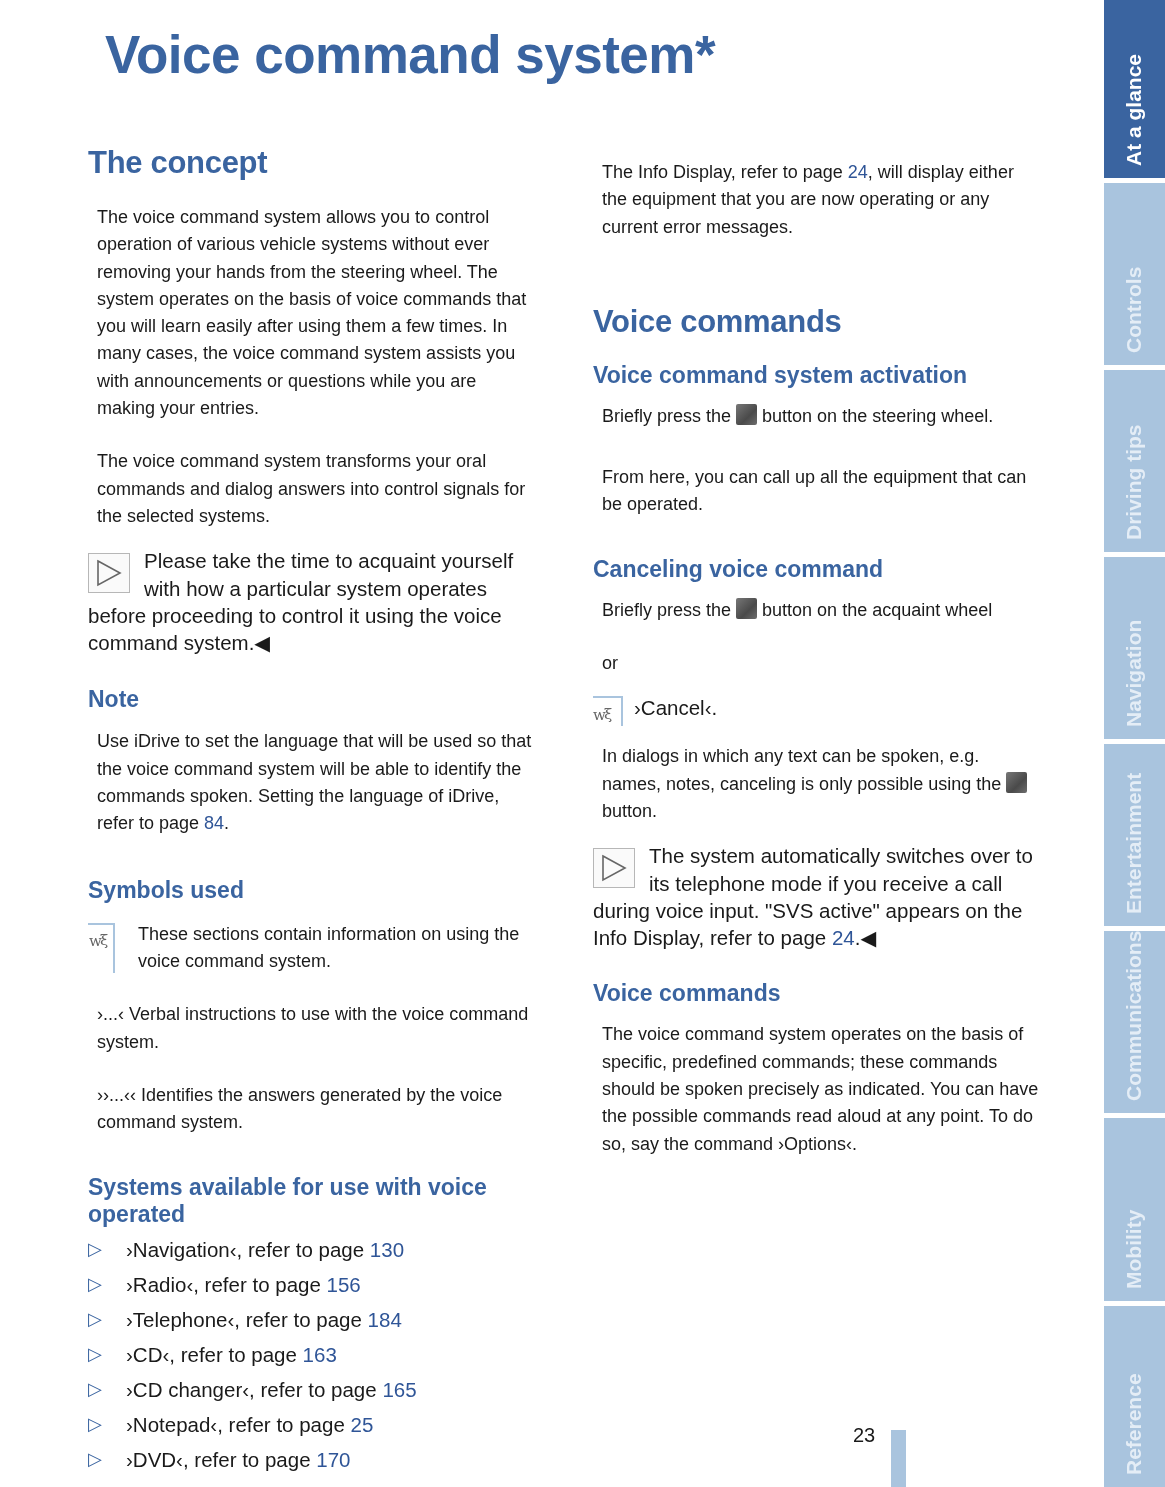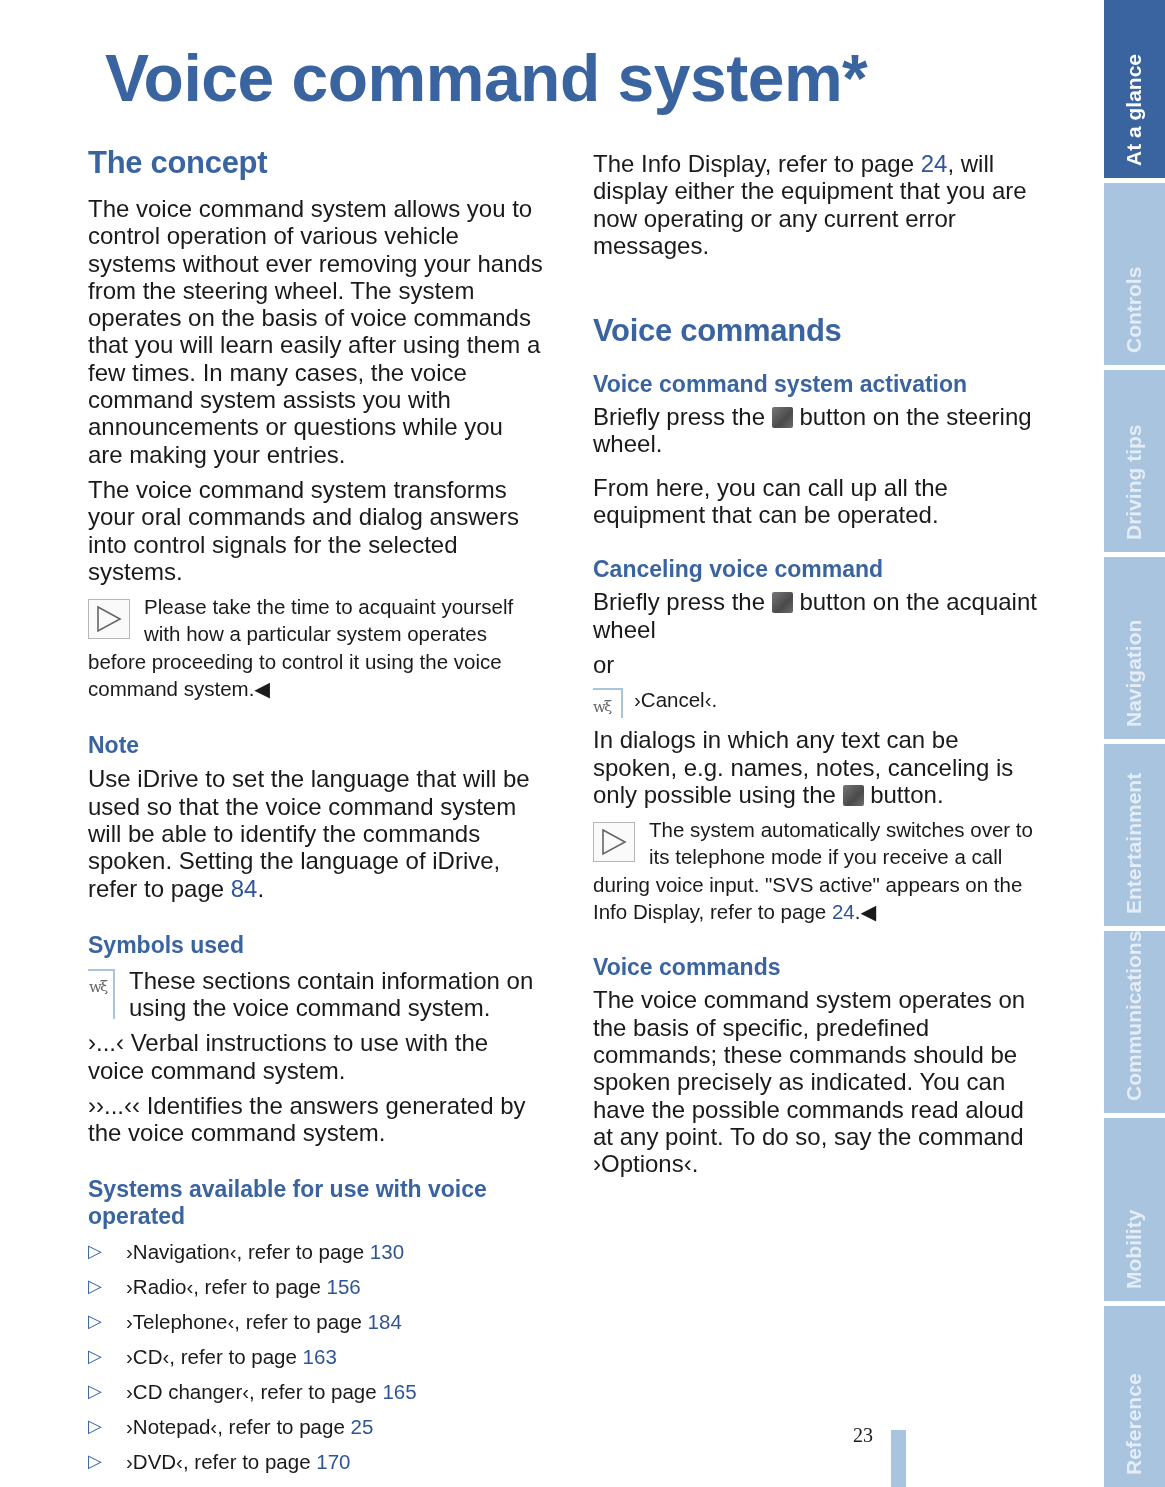--- a/index.html
+++ b/index.html
@@ -1,25 +1,25 @@
 <!DOCTYPE html>
 <html><head>
 <meta charset="utf-8">
 <style>
   html, body { margin: 0; padding: 0; background: #ffffff; }
   body { width: 1165px; height: 1487px; position: relative; overflow: hidden;
          font-family: "Liberation Sans", sans-serif; color: #1a1a1a; }
-  .title { position: absolute; left: 105px; top: 40px; margin: 0;
-           font-size: 66px; font-weight: bold; color: #3a64a0; letter-spacing: -0.5px; }
+  .title { position: absolute; left: 105px; top: 24px; margin: 0;
+           font-size: 53px; font-weight: bold; color: #3a64a0; letter-spacing: -0.5px; }
   .col { position: absolute; top: 145px; width: 455px; }
   .col-left { left: 88px; }
   .col-right { left: 593px; top: 150px; }
   h2 { margin: 0; font-size: 31px; font-weight: bold; color: #3a64a0; letter-spacing: -0.3px; }
   h3 { margin: 0; font-size: 23px; font-weight: bold; color: #3a64a0; line-height: 27px; }
-  p { margin: 0; font-size: 24px; line-height: 27.3px; }
+  p { margin: 9px; font-size: 18px; line-height: 27.3px; }
   .gap-s { height: 8px; }
   .link { color: #2f5597; }
   .note { position: relative; font-size: 20.5px; line-height: 27.3px; }
   .note .iconbox { float: left; width: 42px; height: 40px; margin: 6px 14px 2px 0;
                    border: 1px solid #b7b7b7; box-sizing: border-box; position: relative; background: #fafafa; }
   .note .iconbox svg { position: absolute; left: 6px; top: 5px; }
   .sym { position: relative; padding-left: 41px; }
   .sym .vicon { position: absolute; left: 0; top: 2px; width: 27px; height: 50px;
                 border-right: 2px solid #a9c4de; border-top: 2px solid #a9c4de; box-sizing: border-box; }
   .btn-icon { display: inline-block; width: 21px; height: 21px; vertical-align: -3px;
@@ -31,21 +31,21 @@
   .cancel-row .vicon { position: absolute; left: 0; top: 2px; width: 30px; height: 30px;
                        border-right: 2px solid #a9c4de; border-top: 2px solid #a9c4de; box-sizing: border-box; }
   .cancel-row span.txt { position: absolute; left: 41px; top: 2px; font-size: 20.5px; }
   .tabs { position: absolute; left: 1104px; top: 0; width: 61px; height: 1487px; }
   .tab { position: absolute; left: 0; width: 61px; background: #a9c4de; }
   .tab.active { background: #3a64a0; }
   .tab span { position: absolute; left: 50%; bottom: 12px; transform-origin: left bottom;
               transform: rotate(-90deg) translateY(100%); white-space: nowrap;
               color: #ffffff; font-weight: bold; font-size: 21px; margin-left: -13px; }
   .tab.inactive span { color: #e4edf6; }
-  .pagenum { position: absolute; left: 853px; top: 1424px; font-size: 20px; font-family: Liberation Serif, serif; }
+  .pagenum { position: absolute; left: 853px; top: 1424px; font-size: 20px; }
   .pagebar { position: absolute; left: 891px; top: 1430px; width: 15px; height: 57px; background: #a9c4de; }
 </style>
 </head>
 <body>
 
 <h1 class="title">Voice command system*</h1>
 
 <div class="col col-left">
   <h2>The concept</h2>
   <div style="height:14px"></div>

